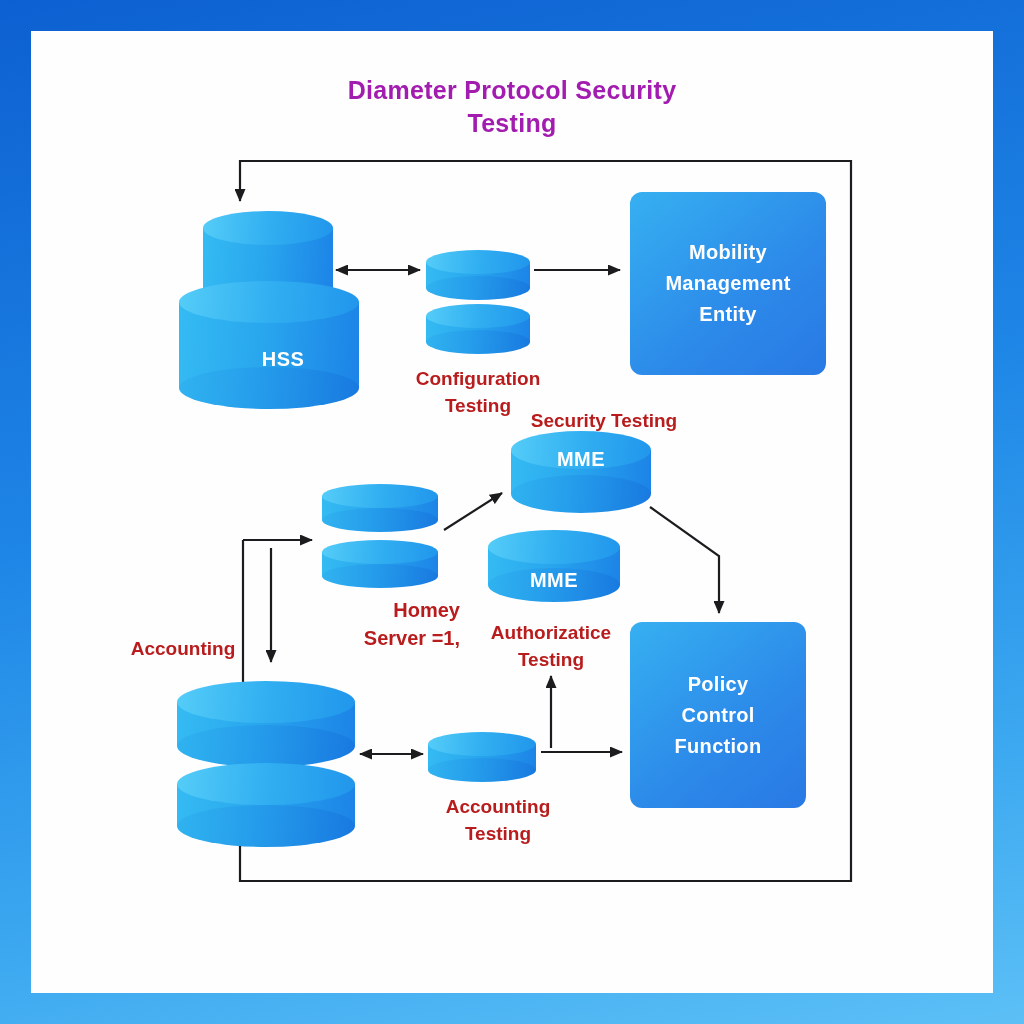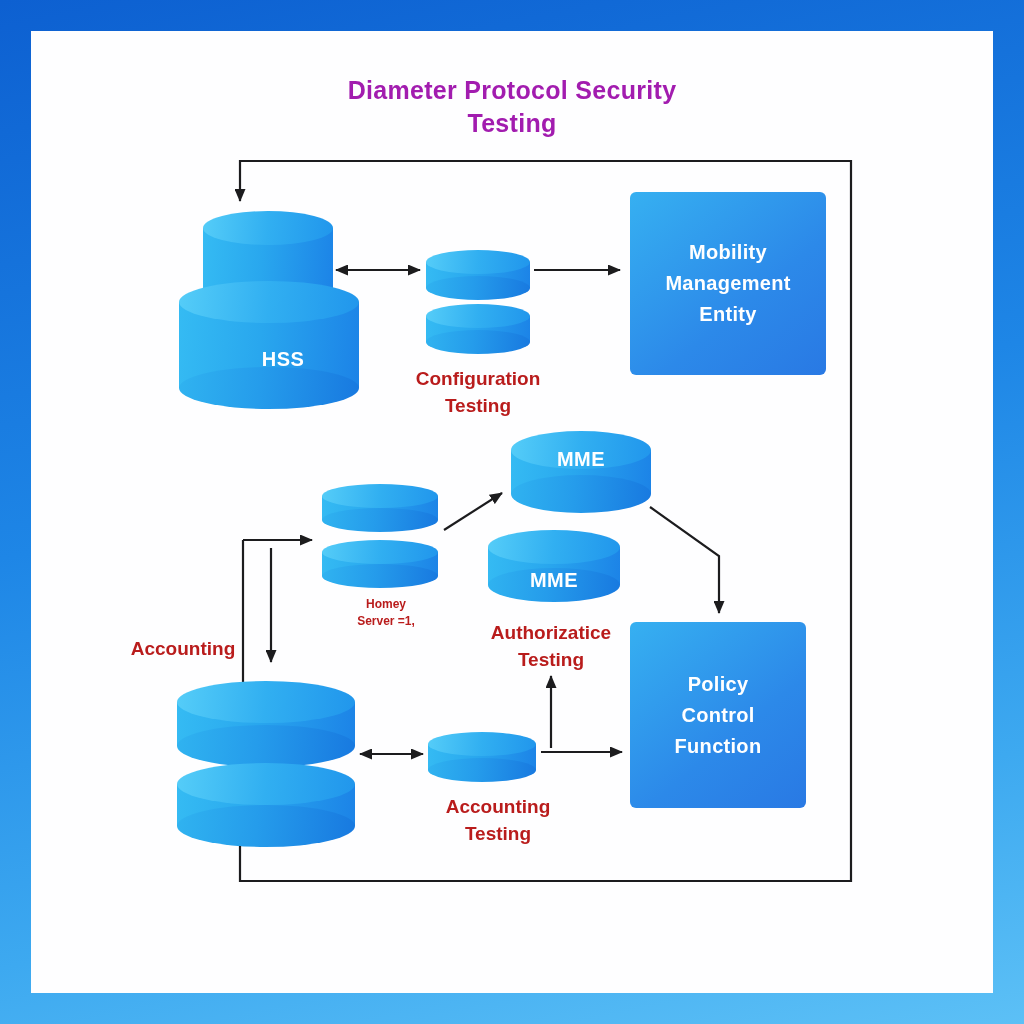--- a/index.html
+++ b/index.html
@@ -53,21 +53,21 @@
     background: linear-gradient(95deg, #55cdf8 0%, #31aff1 50%, #2196ec 100%);
     z-index: 1;
   }
   .clbl {
     position: absolute; left: 0; right: 0; text-align: center;
     color: #ffffff; font-weight: 700; font-size: 20px; z-index: 2;
     letter-spacing: 0.4px;
   }
   
   .box {
-    position: absolute; border-radius: 6px;
+    position: absolute; border-radius: 12px;
     background: linear-gradient(140deg, #36b0f1 0%, #2c89e9 60%, #2979e4 100%);
     color: #ffffff; display: flex; align-items: center; justify-content: center;
     text-align: center; font-weight: 700; font-size: 20px;
     line-height: 1.55; white-space: pre-line; letter-spacing: 0.3px;
   }
   svg.connectors {
     position: absolute; inset: 0; pointer-events: none;
   }
 </style>
 </head>
@@ -90,28 +90,29 @@
   <div class="cyl" style="--e:24px; left:426px; top:262px; width:104px; height:26px;"></div>
   <div class="lbl" style="left:398px; top:366px; width:160px;">Configuration
 Testing</div>
 
   <div class="box" style="left:630px; top:192px; width:196px; height:183px;">
     <span>Mobility
 Management
 Entity</span>
   </div>
 
+  <div class="lbl" style="left:520px; top:408px; width:168px;">Security Testing</div>
 
   <div class="cyl" style="--e:38px; left:511px; top:450px; width:140px; height:44px;">
     <span class="clbl" style="top:-2px;">MME</span>
   </div>
 
   <div class="cyl" style="--e:24px; left:322px; top:552px; width:116px; height:24px;"></div>
   <div class="cyl" style="--e:24px; left:322px; top:496px; width:116px; height:24px;"></div>
-  <div class="lbl" style="left:312px; top:596px; width:148px; font-size:12px;">Homey
+  <div class="lbl" style="left:312px; top:596px; width:148px; font-size:20px;text-align:right;">Homey
 Server =1,</div>
 
   <div class="cyl" style="--e:34px; left:488px; top:547px; width:132px; height:38px;">
     <span class="clbl" style="top:22px;">MME</span>
   </div>
 
   <div class="lbl" style="left:468px; top:620px; width:166px;">Authorizatice
 Testing</div>
 
   <div class="lbl" style="left:118px; top:636px; width:130px;">Accounting</div>

